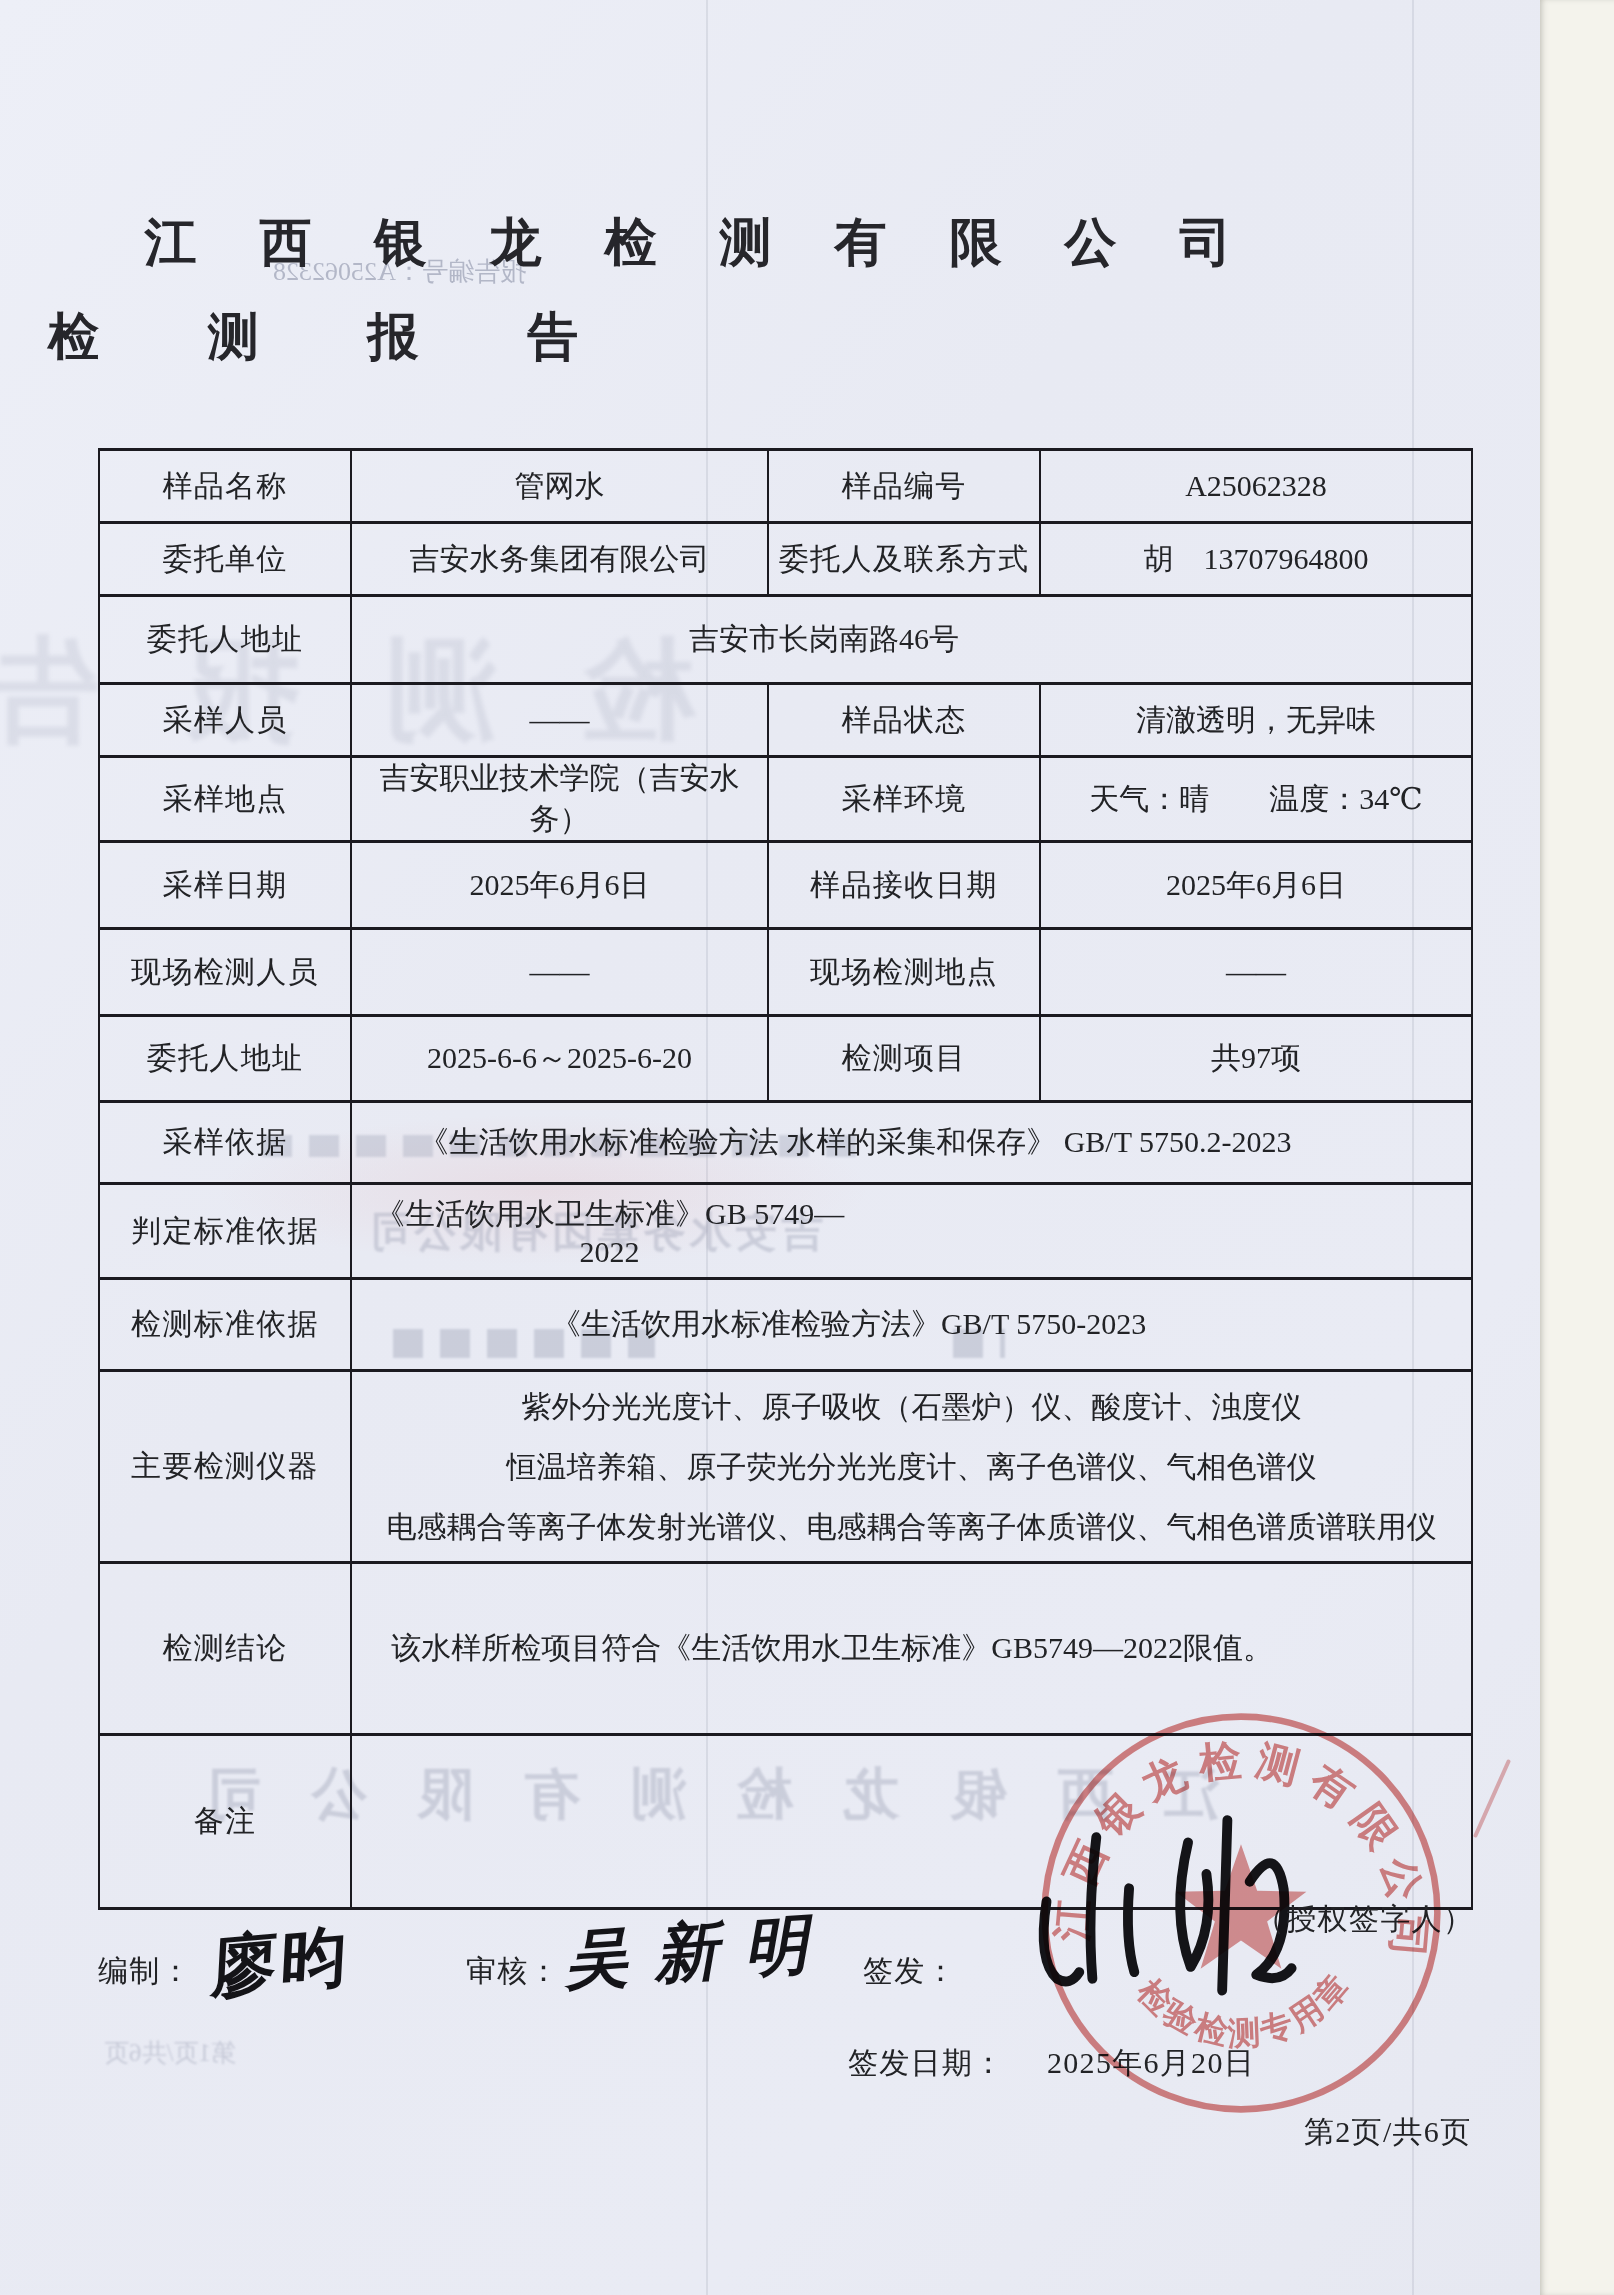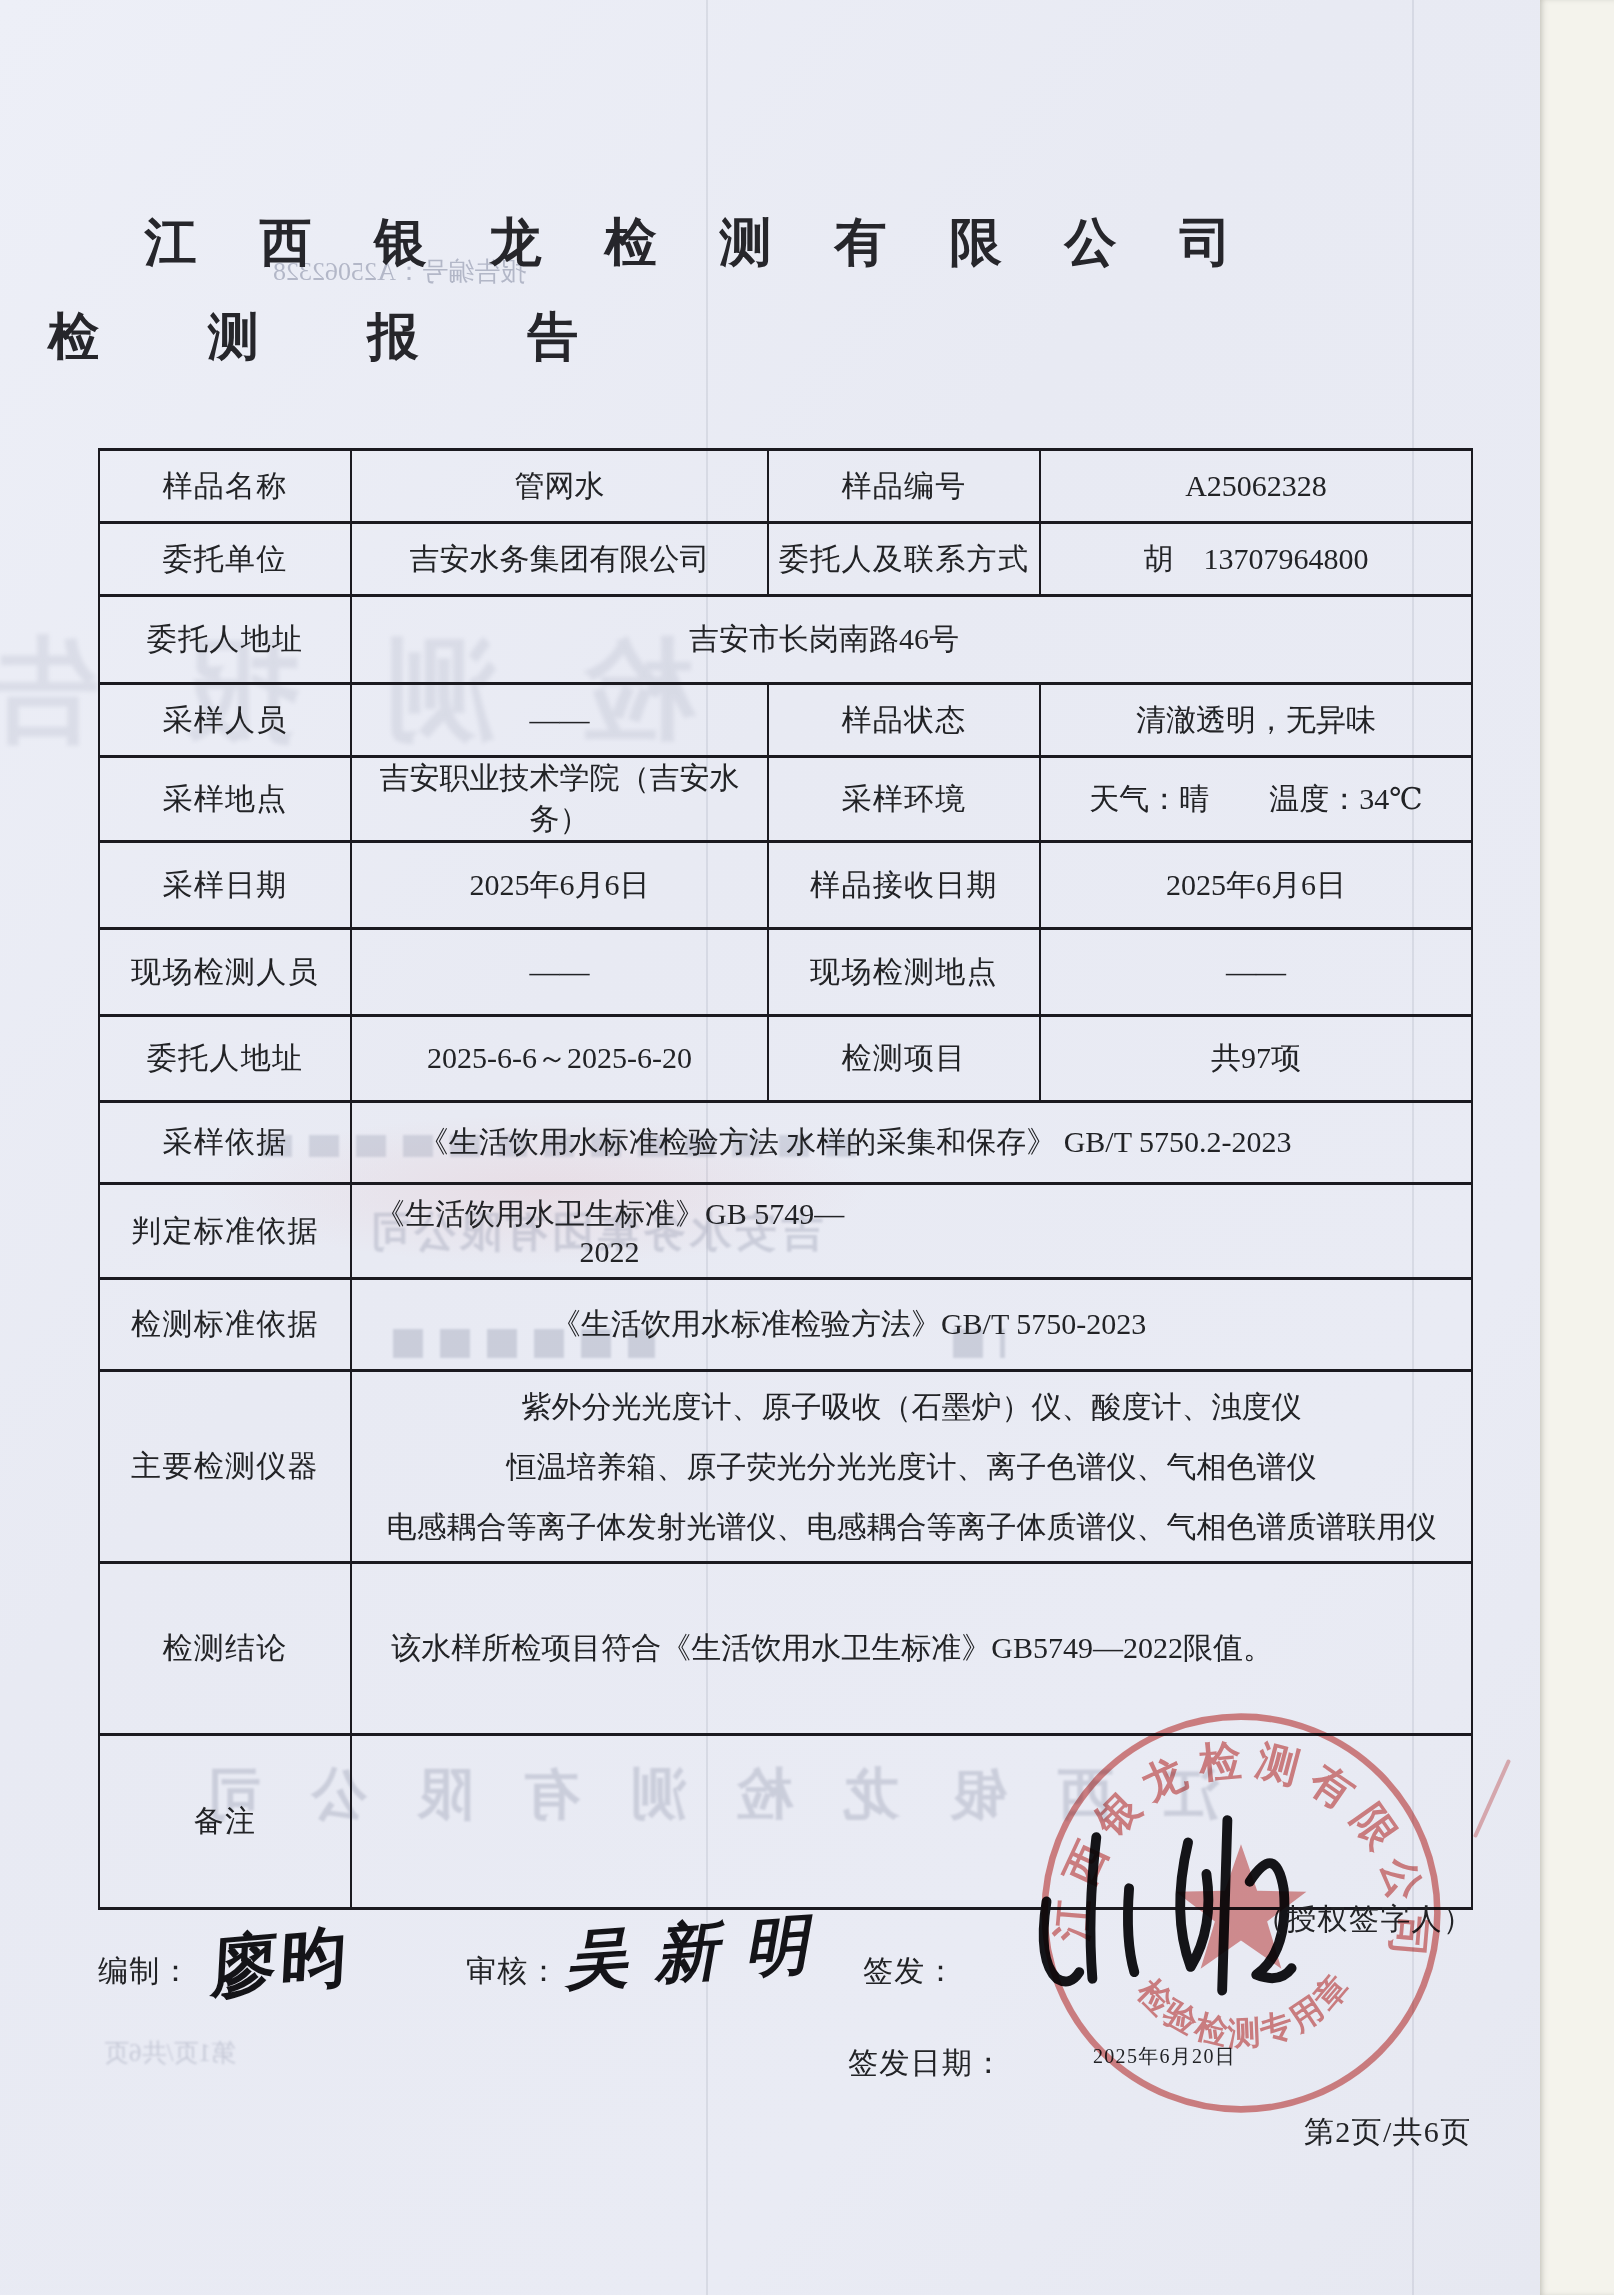--- a/index.html
+++ b/index.html
@@ -71,21 +71,21 @@
     pointer-events:none;
   }
 
   
   .sign-label{position:absolute;font-size:30px;letter-spacing:1.3px;}
   .lbl-prepared{left:98px;top:1951px;}
   .lbl-reviewed{left:466px;top:1951px;}
   .lbl-issued{left:863px;top:1951px;}
   .lbl-authorized{left:1255px;top:1899px;font-size:30px;}
   .lbl-issue-date{left:848px;top:2043px;}
-  .val-issue-date{position:absolute;left:1047px;top:2043px;font-size:20px;letter-spacing:1.3px;margin-left:46px;}
+  .val-issue-date{position:absolute;left:1047px;top:2043px;font-size:30px;letter-spacing:1.3px;}
   .page-indicator{position:absolute;left:1304px;top:2112px;font-size:30px;letter-spacing:1.3px;}
 
   .handwriting{
     position:absolute;color:#141418;font-weight:700;
     font-family:"Liberation Serif","DejaVu Serif",serif;
   }
   .sig-prepared{left:211px;top:1917px;font-size:66px;transform:rotate(-5deg) skewX(-8deg);letter-spacing:3.9px;}
   .sig-reviewed{left:569px;top:1908px;font-size:64px;transform:rotate(-4deg) skewX(-14deg);letter-spacing:26px;}
   .sig-issued-svg{position:absolute;left:1019px;top:1803px;}
 

